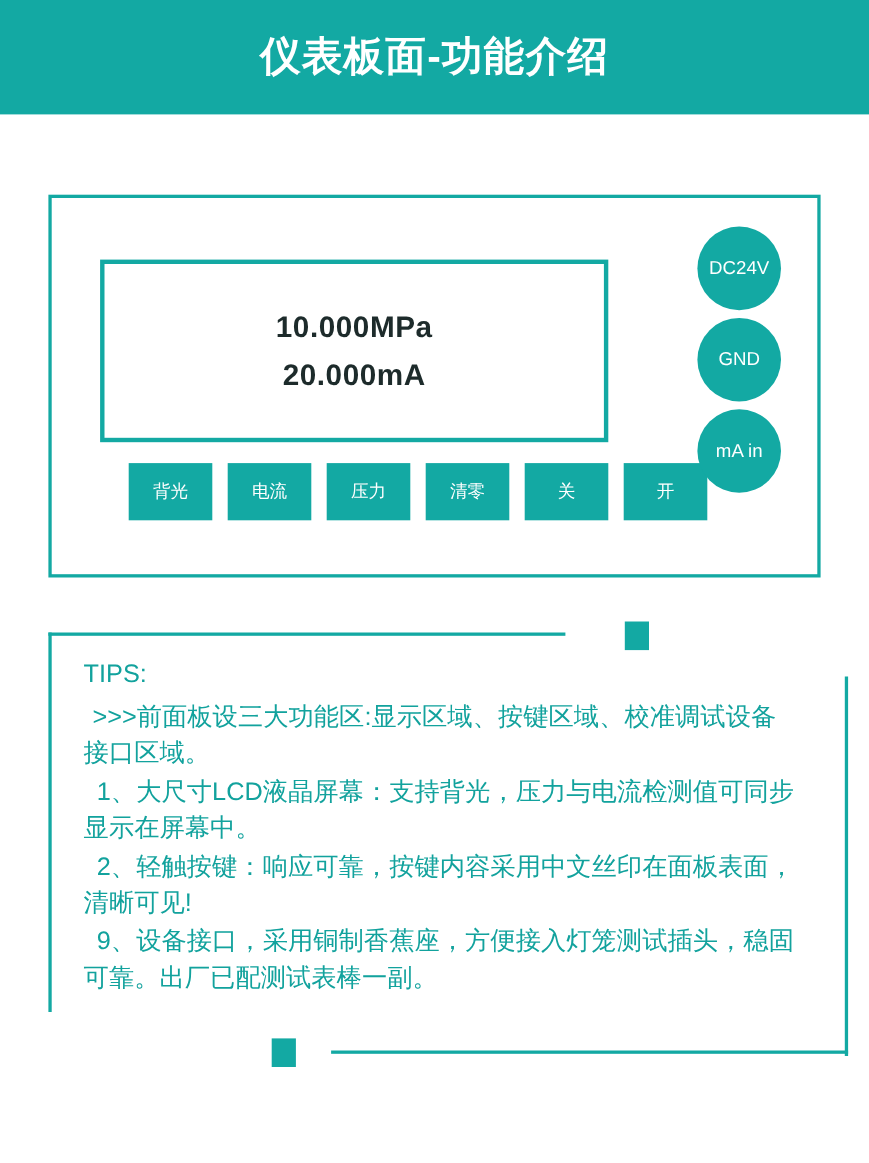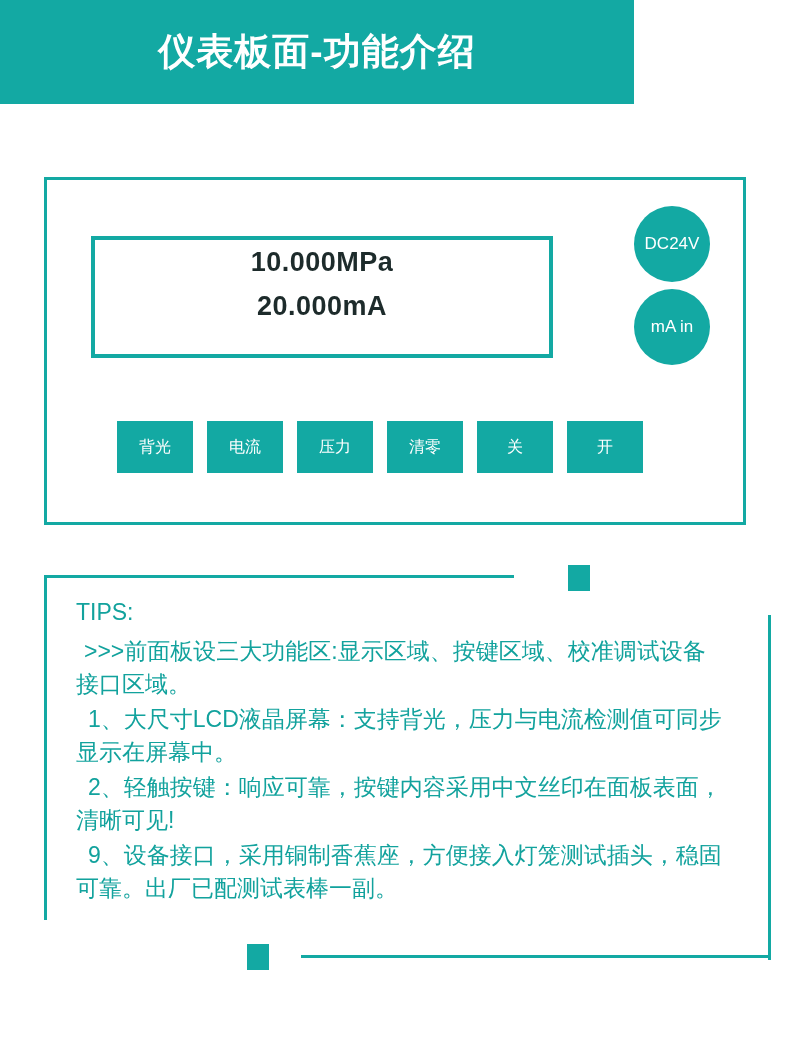--- a/index.html
+++ b/index.html
@@ -10,21 +10,21 @@
     width: 790px;
     height: 1057px;
     background: #ffffff;
     font-family: "Liberation Sans", sans-serif;
     position: relative;
     overflow: hidden;
   }
 
   
   .header {
-    width: 634px;
+    width: 790px;
     height: 104px;
     background: #13a9a3;
     display: flex;
     align-items: center;
     justify-content: center;
   }
   .header-title {
     color: #ffffff;
     font-size: 37px;
     font-weight: bold;
@@ -41,27 +41,28 @@
     height: 348px;
     box-sizing: border-box;
     border: 3px solid #13a9a3;
   }
 
   .lcd {
     position: absolute;
     left: 44px;
     top: 56px;
     width: 462px;
-    height: 122px;
+    height: 166px;
     box-sizing: border-box;
     border: 4px solid #13a9a3;
     background: #ffffff;
     display: flex;
     flex-direction: column;
     align-items: center;
+    justify-content: center;
   }
   .lcd-line {
     color: #1d2b2b;
     font-size: 27px;
     font-weight: bold;
     line-height: 44px;
     letter-spacing: 0.5px;
   }
 
   .keys {
@@ -200,20 +201,21 @@
     <div class="key">背光</div>
     <div class="key">电流</div>
     <div class="key">压力</div>
     <div class="key">清零</div>
     <div class="key">关</div>
     <div class="key">开</div>
   </div>
 
   <div class="ports">
     <div class="port">DC24V</div>
+    <div class="port">GND</div>
     <div class="port">mA in</div>
   </div>
 </div>
 
 <div class="tips-wrap">
   <div class="tips-line-top"></div>
   <div class="tips-line-left"></div>
   <div class="tips-line-right"></div>
   <div class="tips-line-bottom"></div>
   <div class="sq-tr"></div>

